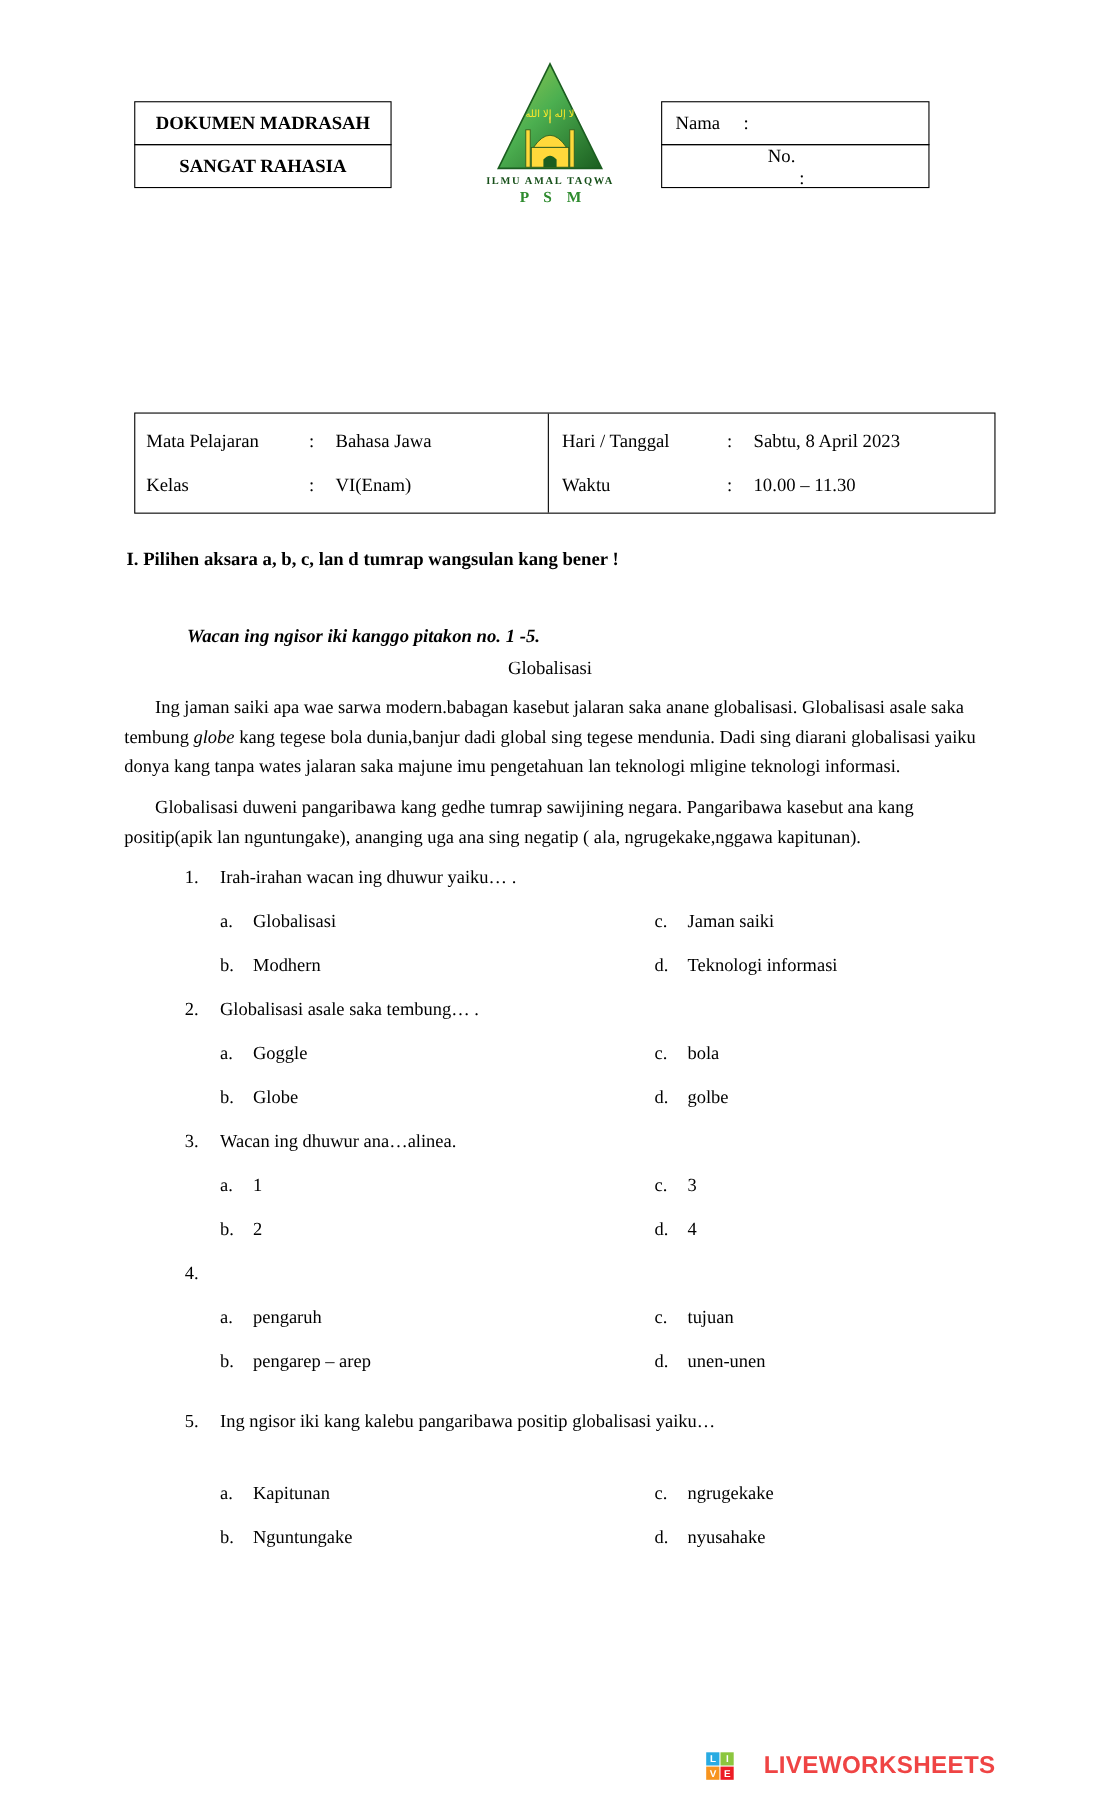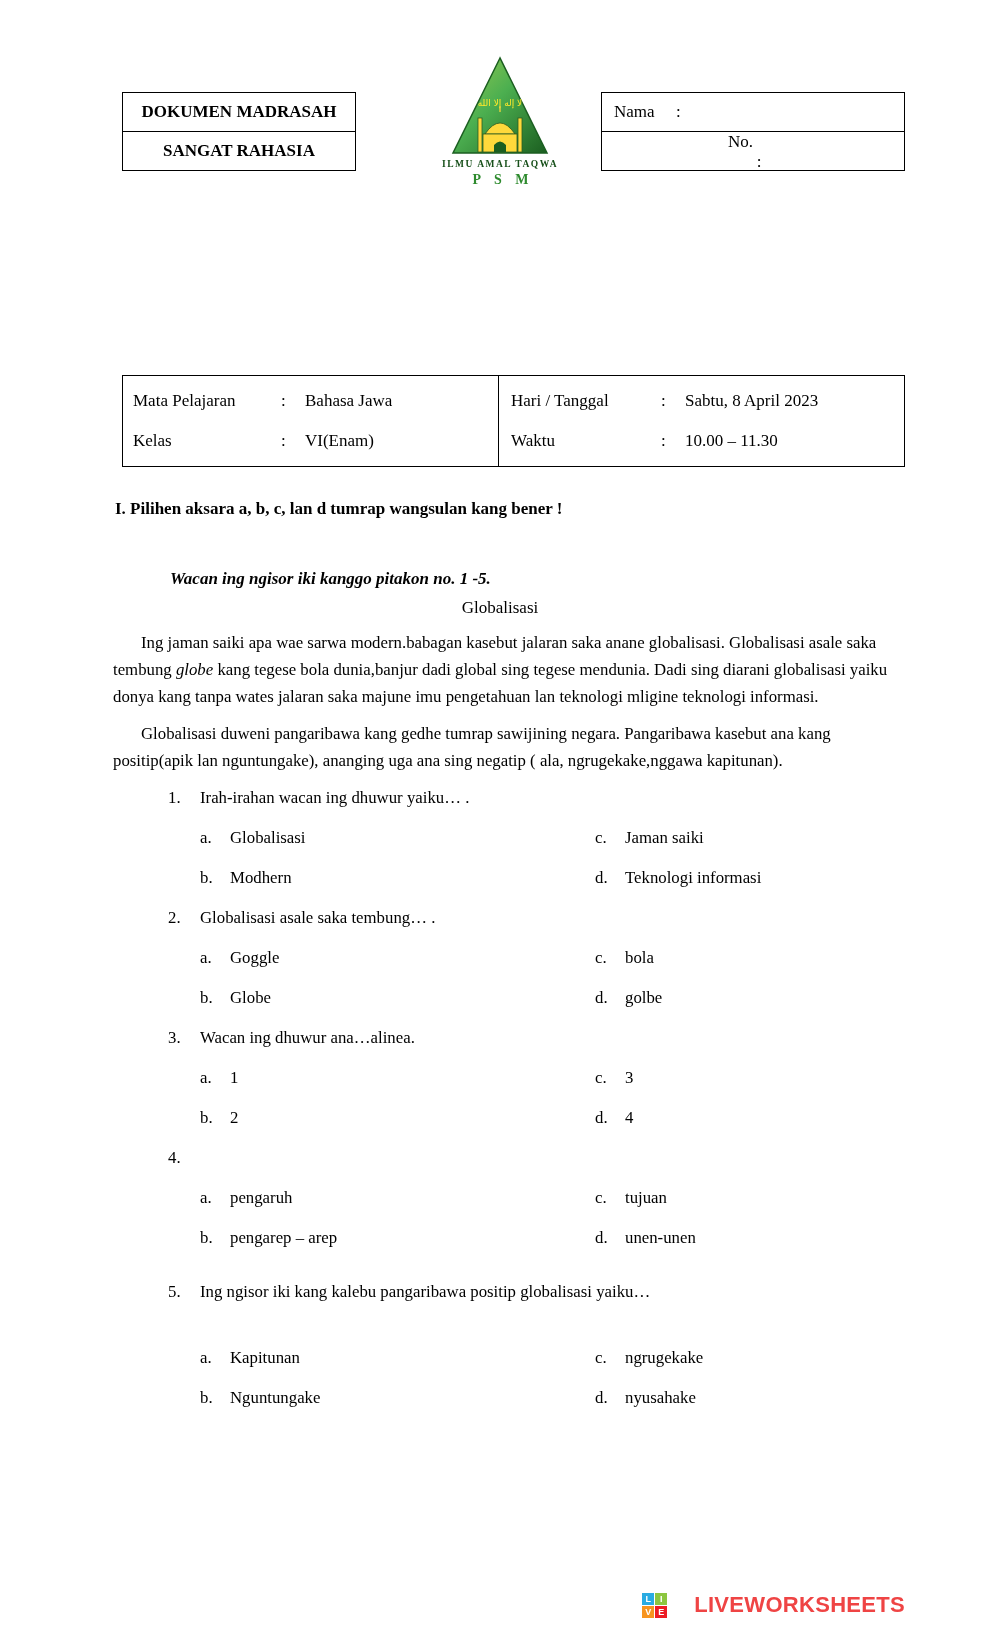--- a/index.html
+++ b/index.html
@@ -23,21 +23,21 @@
     font-weight:bold; font-size:17px;
   }
   .doc-cell {
     border:1px solid #000; height:40px;
     display:flex; align-items:center; justify-content:center;
   }
   .doc-cell + .doc-cell { margin-top:-1px; }
 
   .logo-wrap { position:absolute; left:433px; top:56px; width:134px; height:136px; }
 
-  .name-box { position:absolute; left:601px; top:92px; width:304px; font-size:17px; }
+  .name-box { position:absolute; left:601px; top:92px; width:244px; font-size:17px; }
   .name-row {
     border:1px solid #000; height:40px;
     display:flex; align-items:center; padding-left:12px;
   }
   .name-row + .name-row { margin-top:-1px;flex-direction:column; }
   .name-label { width:62px; }
 
   
   .title-block {
     position:absolute; left:0; top:219px; width:1000px;

